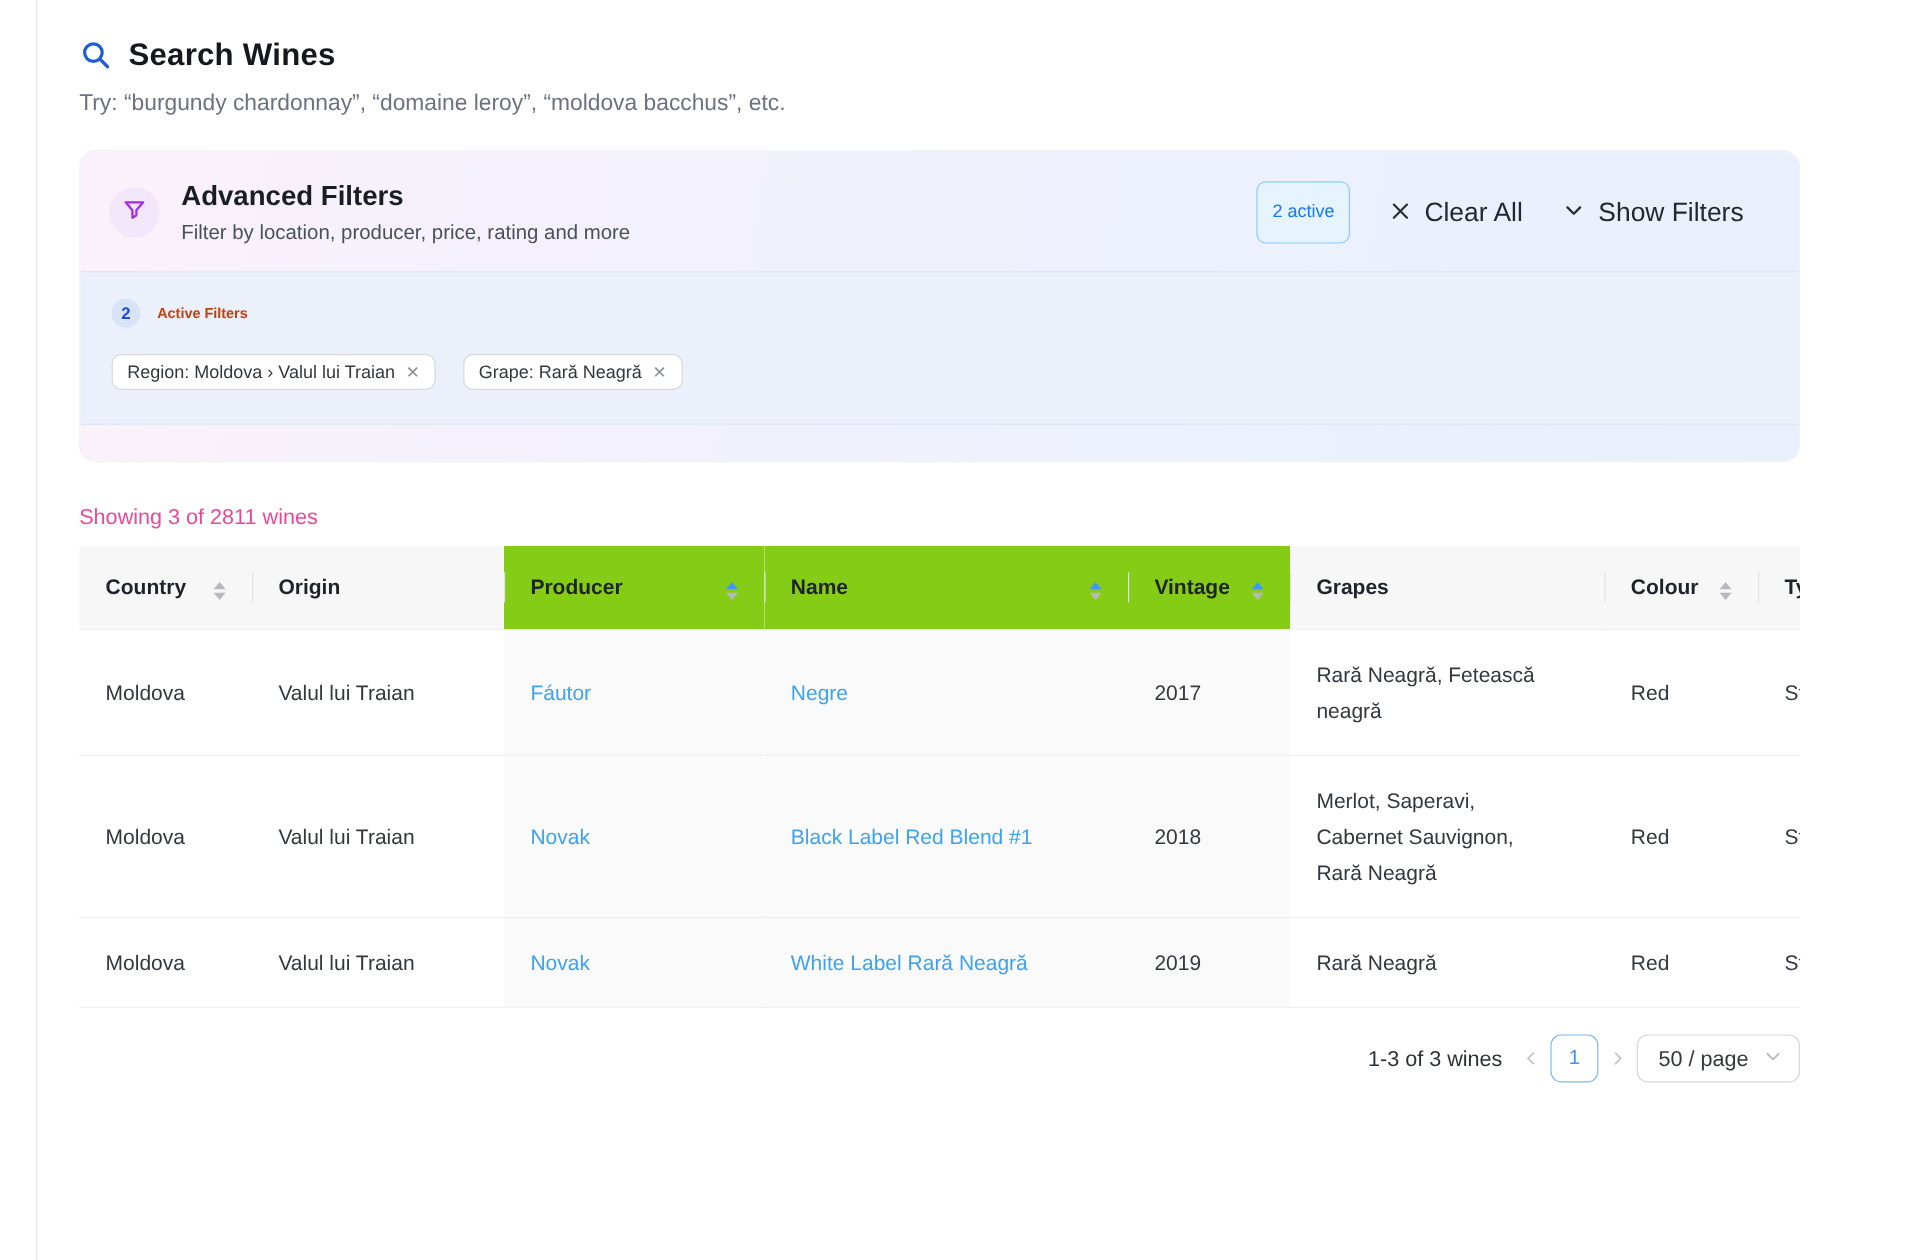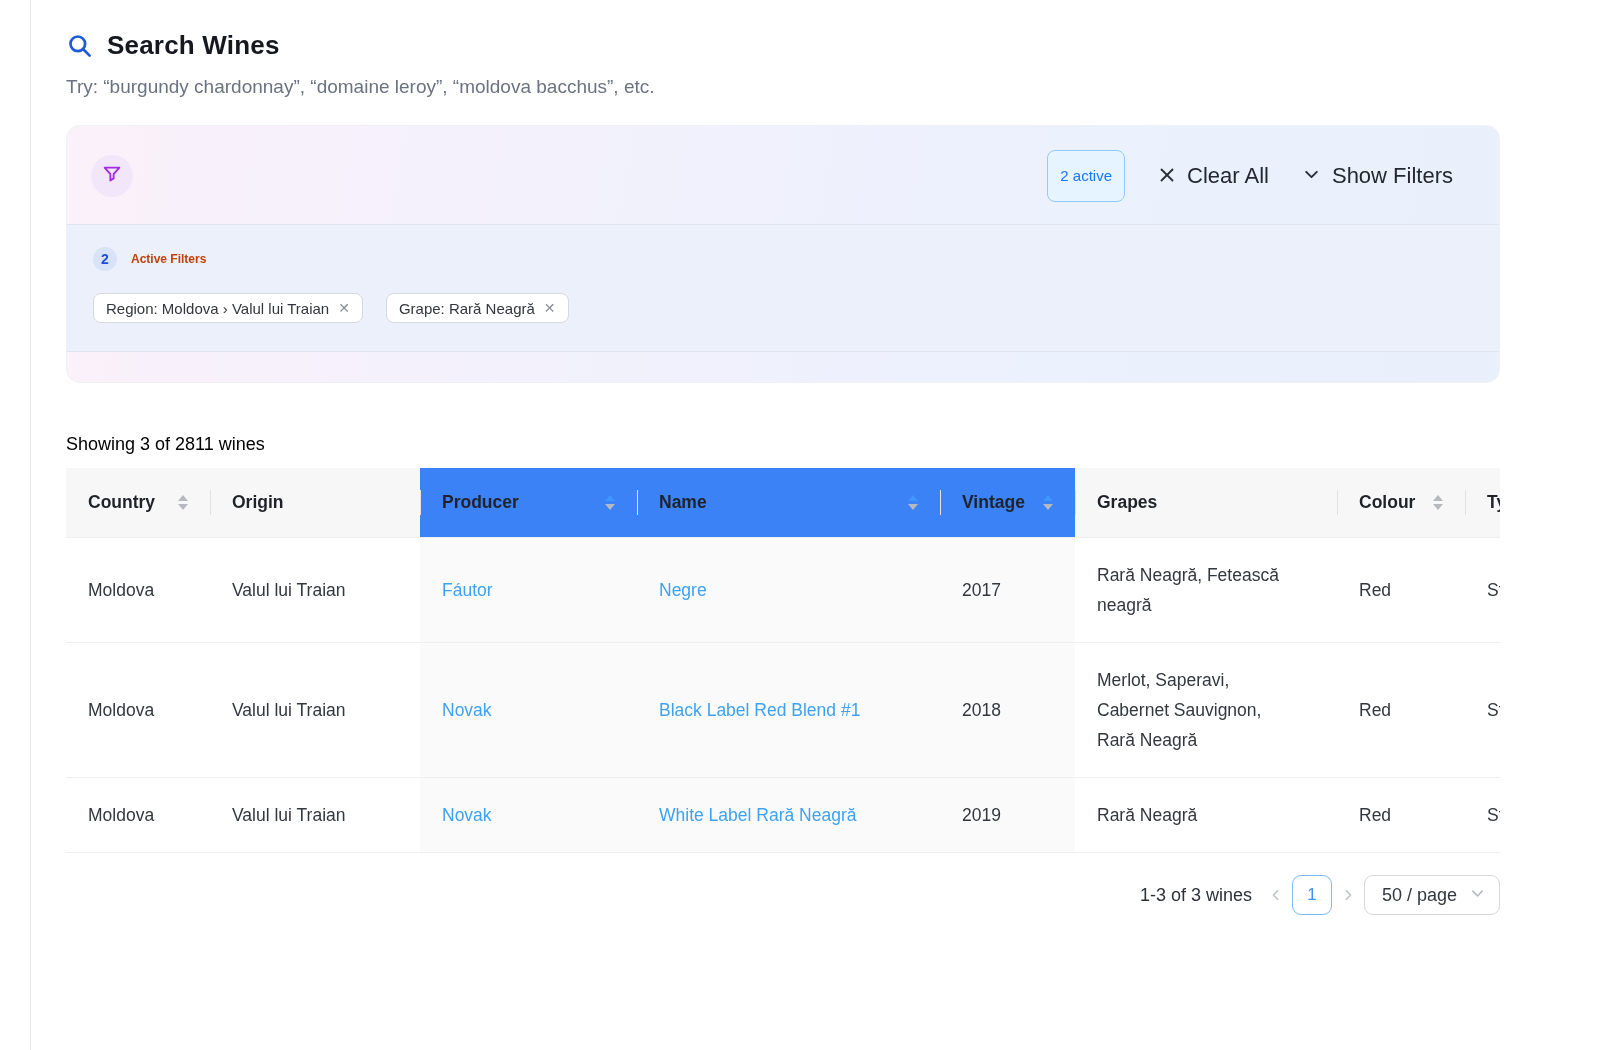--- a/index.html
+++ b/index.html
@@ -50,34 +50,34 @@
     justify-content: center; }
   .af-title { font-size: 12px; font-weight: 700; color: #c2410c; }
   .chips { display: flex; gap: 23px; margin-top: 22px; }
   .chip { background: #fff; border: 1px solid #d6d9de; border-radius: 8px; height: 30px;
     display: inline-flex; align-items: center; gap: 9px; padding: 0 12px; font-size: 15px;
     color: #33373d; }
   .chip .chip-x { color: #8a8f96; font-size: 14px; cursor: pointer; line-height: 1; }
   .filters-footer { height: 30px; }
 
   
-  .summary { margin-top: 51px; font-size: 18px; color: #000000; }
+  .summary { margin-top: 36px; font-size: 18px; color: #ec4899; }
 
   .table-wrap { margin-top: 13px; width: 1434px; overflow: hidden; }
   table { border-collapse: collapse; table-layout: fixed; width: 1600px; }
   col.c-country { width: 144px; } col.c-origin { width: 210px; } col.c-producer { width: 217px; }
   col.c-name { width: 303px; }  col.c-vintage { width: 135px; } col.c-grapes { width: 262px; }
   col.c-colour { width: 128px; } col.c-type { width: 201px; }
 
   thead th { background: #f7f7f8; padding: 24px 22px; font-size: 17.5px; font-weight: 700;
     color: #1f2329; text-align: left; position: relative; cursor: pointer; }
-  thead th.sorted-col { background: #3b82f6; }
+  thead th.sorted-col { background: #84cc16; }
   thead th:not(:first-child)::before { content: ""; position: absolute; left: 0; top: 22px;
     bottom: 22px; width: 1px; background: #e2e2e4; }
-  .th-inner { display: flex; align-items: center; justify-content: space-between; gap: 8px; }
+  .th-inner { display: flex; align-items: flex-end; justify-content: space-between; gap: 8px; }
   .sorter { display: inline-flex; flex-direction: column; gap: 3px; flex: 0 0 auto; }
   .caret { width: 0; height: 0; border-left: 5px solid transparent;
     border-right: 5px solid transparent; }
   .caret.up { border-bottom: 6px solid #b6bac0; }
   .caret.down { border-top: 6px solid #b6bac0; }
   .caret.up.active { border-bottom-color: #4096ff; }
 
   tbody td { padding: 22px 22px; font-size: 17.5px; color: #33373e; background: #ffffff;
     border-top: 1px solid #efefef; vertical-align: middle; line-height: 30px; }
   tbody td.band { background: #fafafa; }
@@ -119,20 +119,24 @@
 
   <section class="filters-panel">
     <div class="filters-head">
       <div class="filters-head-left">
         <div class="funnel-badge">
           <span>
             <svg width="22" height="22" viewBox="0 0 24 24" fill="none" stroke="#a32be0" stroke-width="2" stroke-linejoin="round" stroke-linecap="round">
               <path d="M4 5h16l-6.2 7.2v4.6l-3.6 2.2v-6.8z"></path>
             </svg>
           </span>
+        </div>
+        <div>
+          <div class="filters-title">Advanced Filters</div>
+          <div class="filters-subtitle">Filter by location, producer, price, rating and more</div>
         </div>
       </div>
       <div class="filters-head-right">
         <span class="active-badge">2 active</span>
         <button class="head-btn">
           <span>
             <svg width="16" height="16" viewBox="0 0 16 16" stroke="#2a2e34" stroke-width="1.8" stroke-linecap="round">
               <line x1="2.5" y1="2.5" x2="13.5" y2="13.5"></line>
                 <line x1="13.5" y1="2.5" x2="2.5" y2="13.5"></line>
             </svg>

